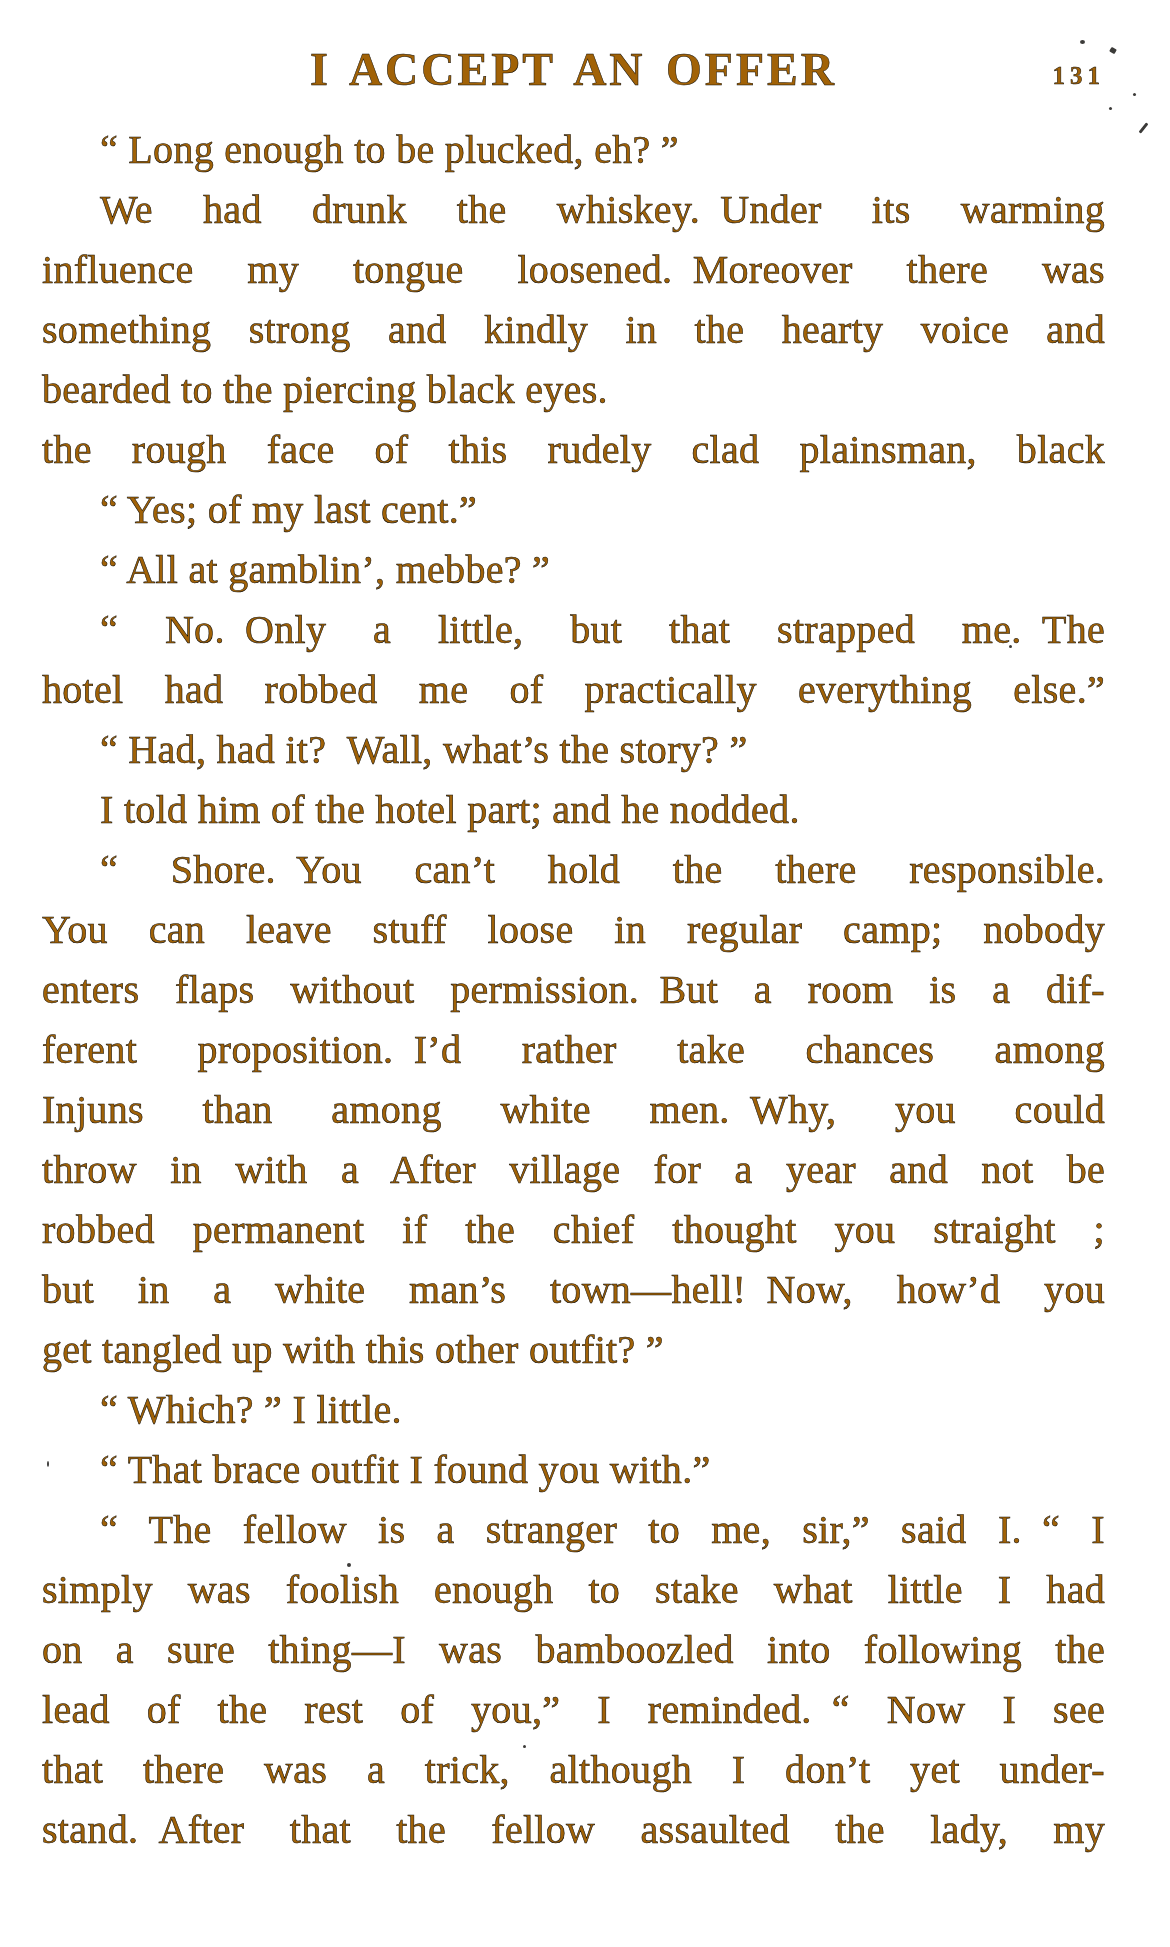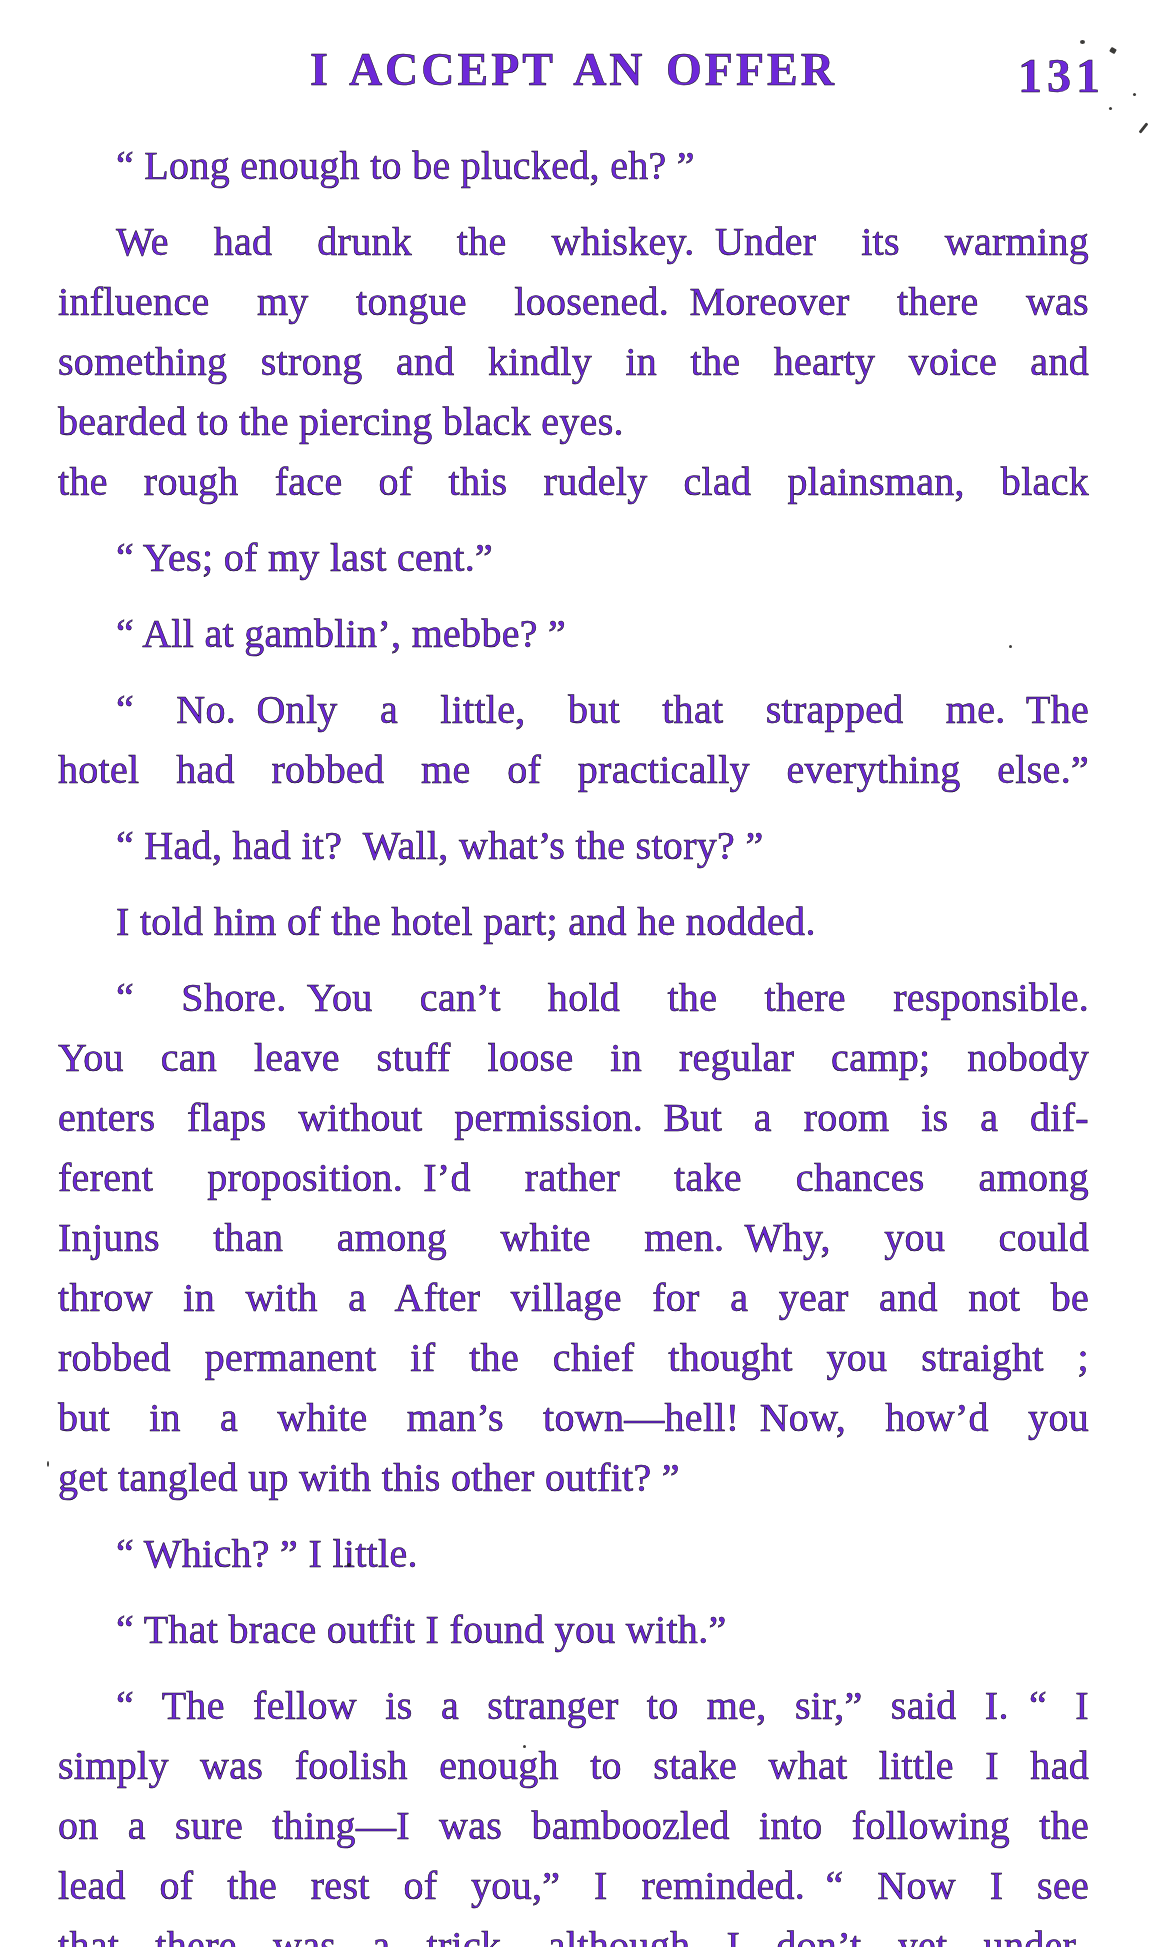--- a/index.html
+++ b/index.html
@@ -5,21 +5,21 @@
   html, body {
     margin: 0;
     padding: 0;
     background: #ffffff;
   }
   .page {
     position: relative;
     width: 1170px;
     height: 1947px;
     background: #ffffff;
-    color: #6d28d9;
+    color: #a16207;
     font-family: "Liberation Serif", "DejaVu Serif", serif;
     overflow: hidden;
     border-radius: 6px;
   }
   
   .header-band {
     position: absolute;
     left: 42px;
     top: 0;
     width: 1063px;
@@ -36,37 +36,37 @@
     font-weight: bold;
     letter-spacing: 3px;
     word-spacing: 6px;
     -webkit-text-stroke: 0.5px #0e0d0b;
     white-space: nowrap;
   }
   .page-number {
     position: absolute;
     top: 57px;
     right: 0;
-    font-size: 48px;
+    font-size: 25px;
     line-height: 38px;
     font-weight: bold;
     letter-spacing: 5px;
     -webkit-text-stroke: 0.5px #0e0d0b;
   }
   .body-text {
     position: absolute;
     left: 42px;
     top: 120px;
     width: 1063px;
     font-size: 40px;
     line-height: 60px;
     letter-spacing: 0.3px;
     -webkit-text-stroke: 0.55px #0e0d0b;
   }
-  .paragraph { margin: 16px; }
+  .paragraph { margin: 0; }
   .line {
     text-align: justify;
     text-align-last: justify;
     white-space: pre-wrap;
   }
   .line.no-j {
     text-align: left;
     text-align-last: left;
   }
   .line.indent { text-indent: 58px; }

